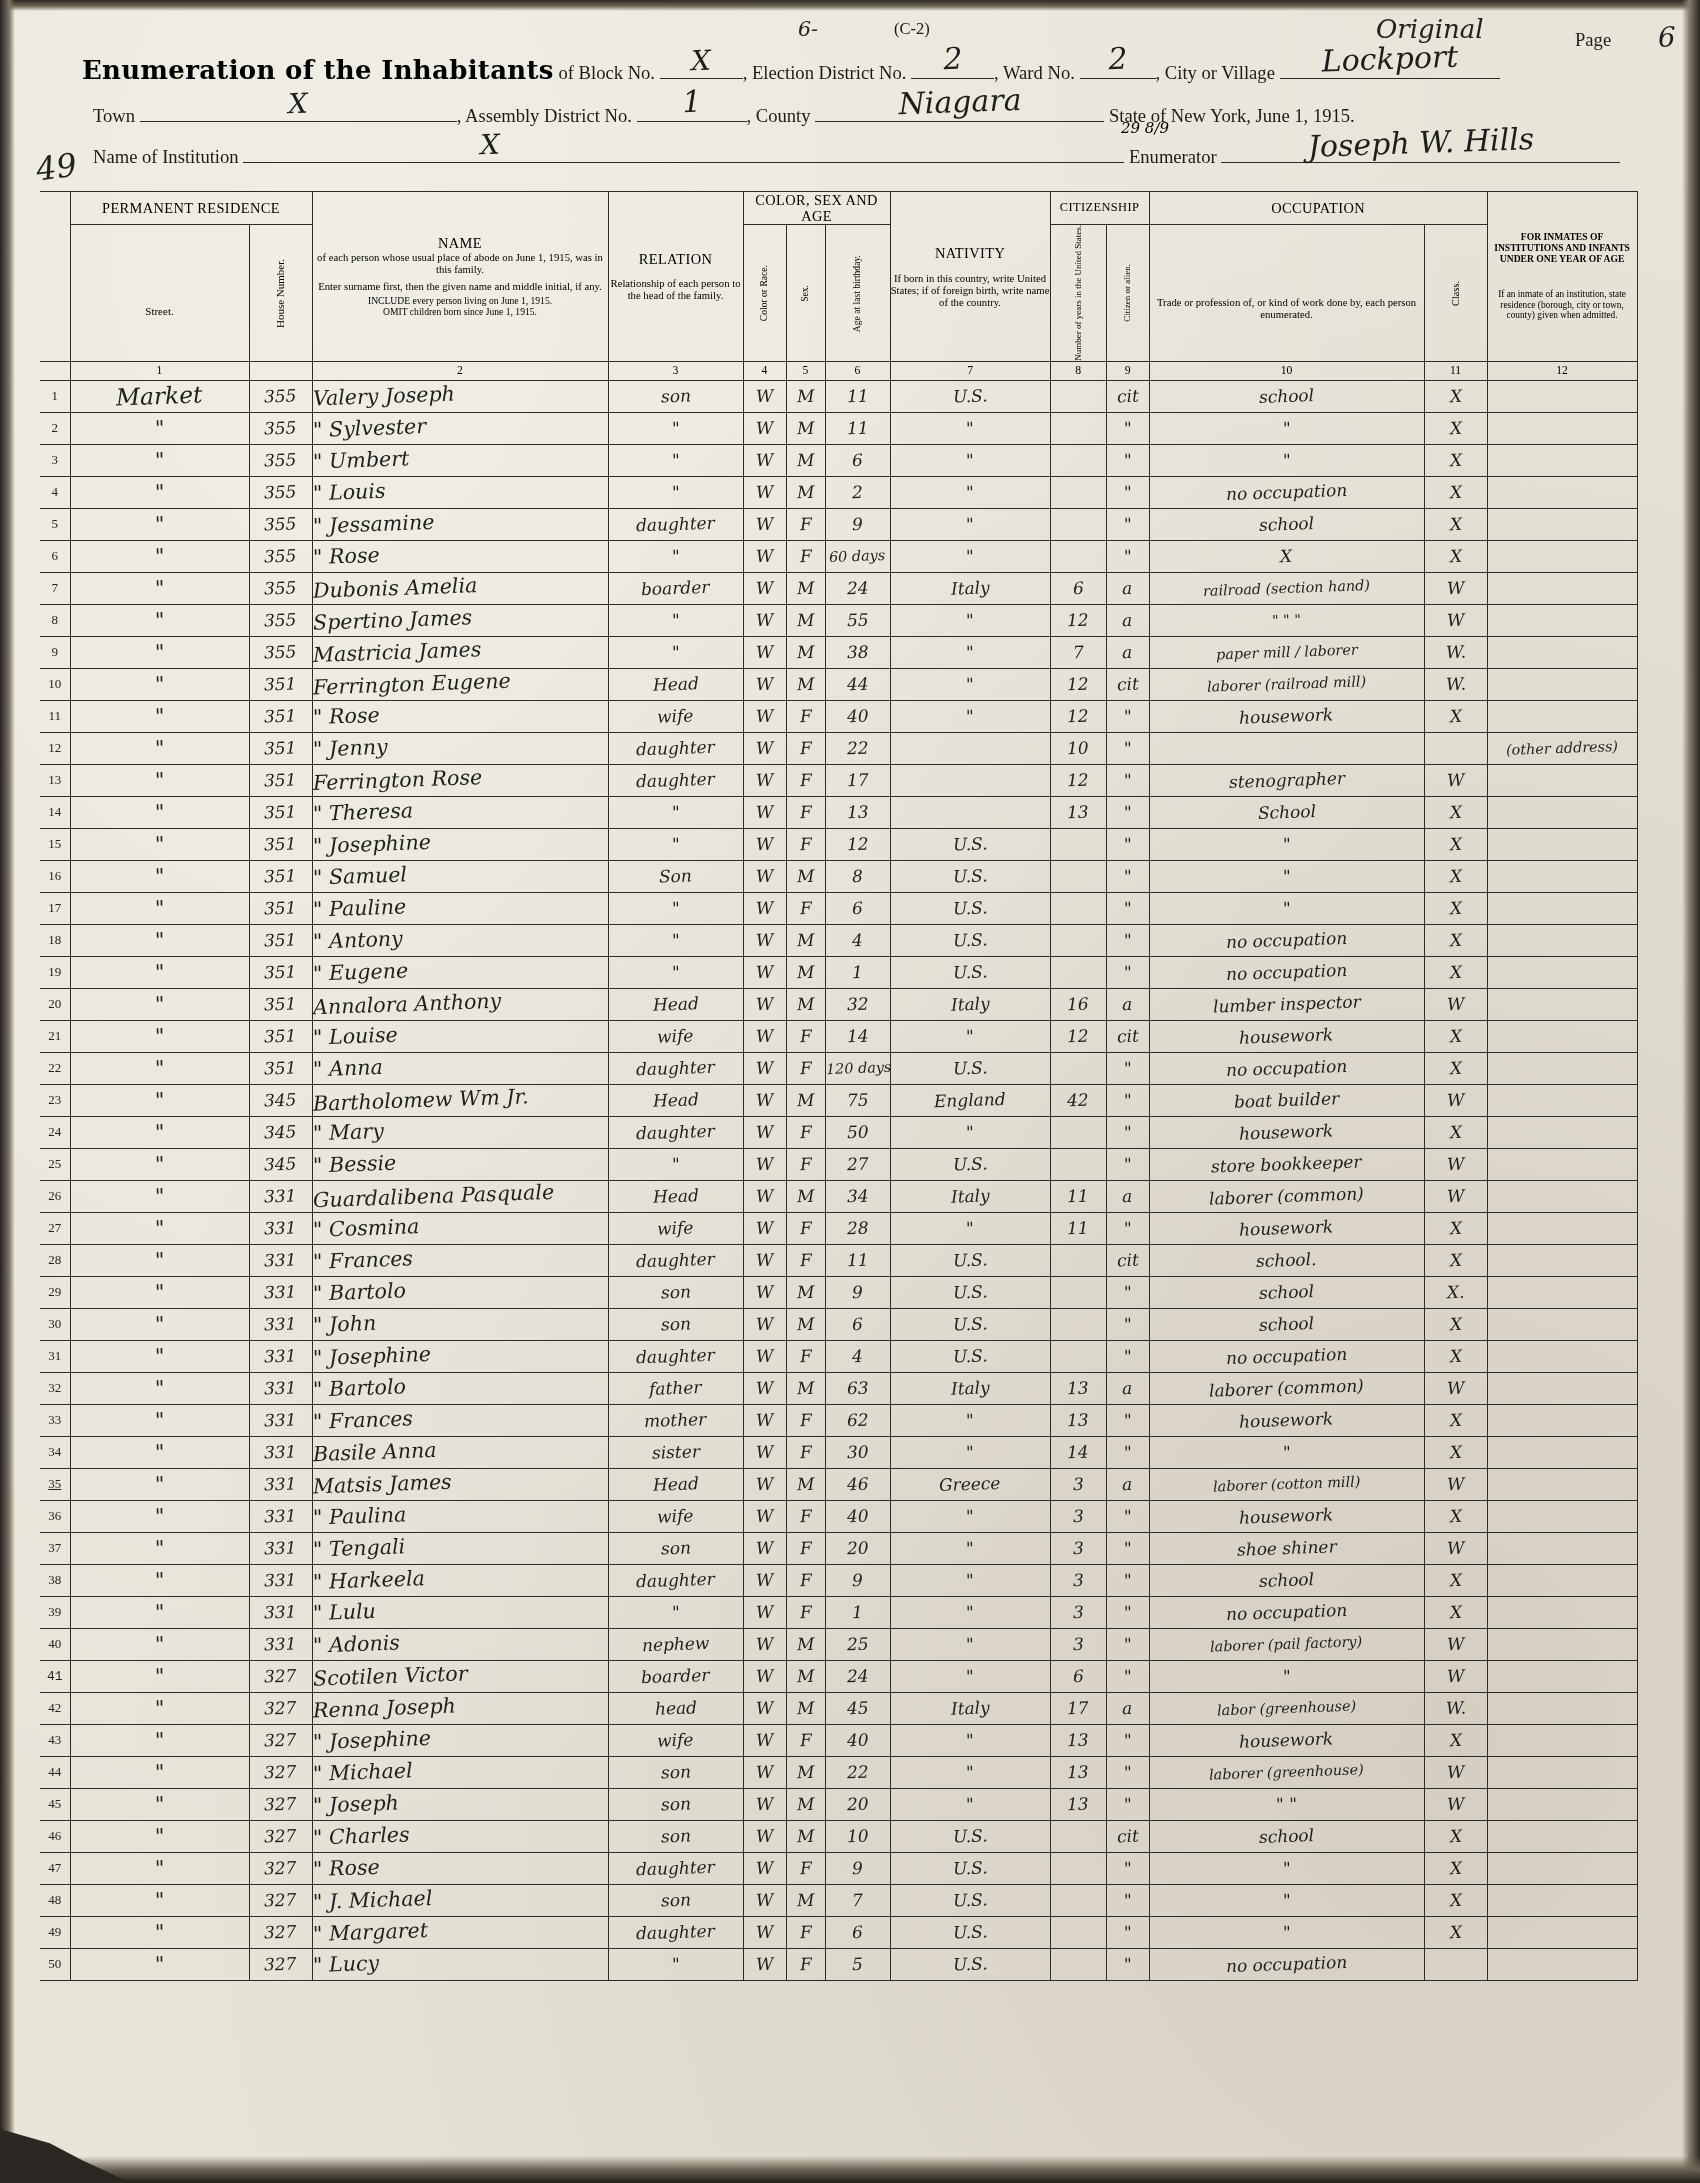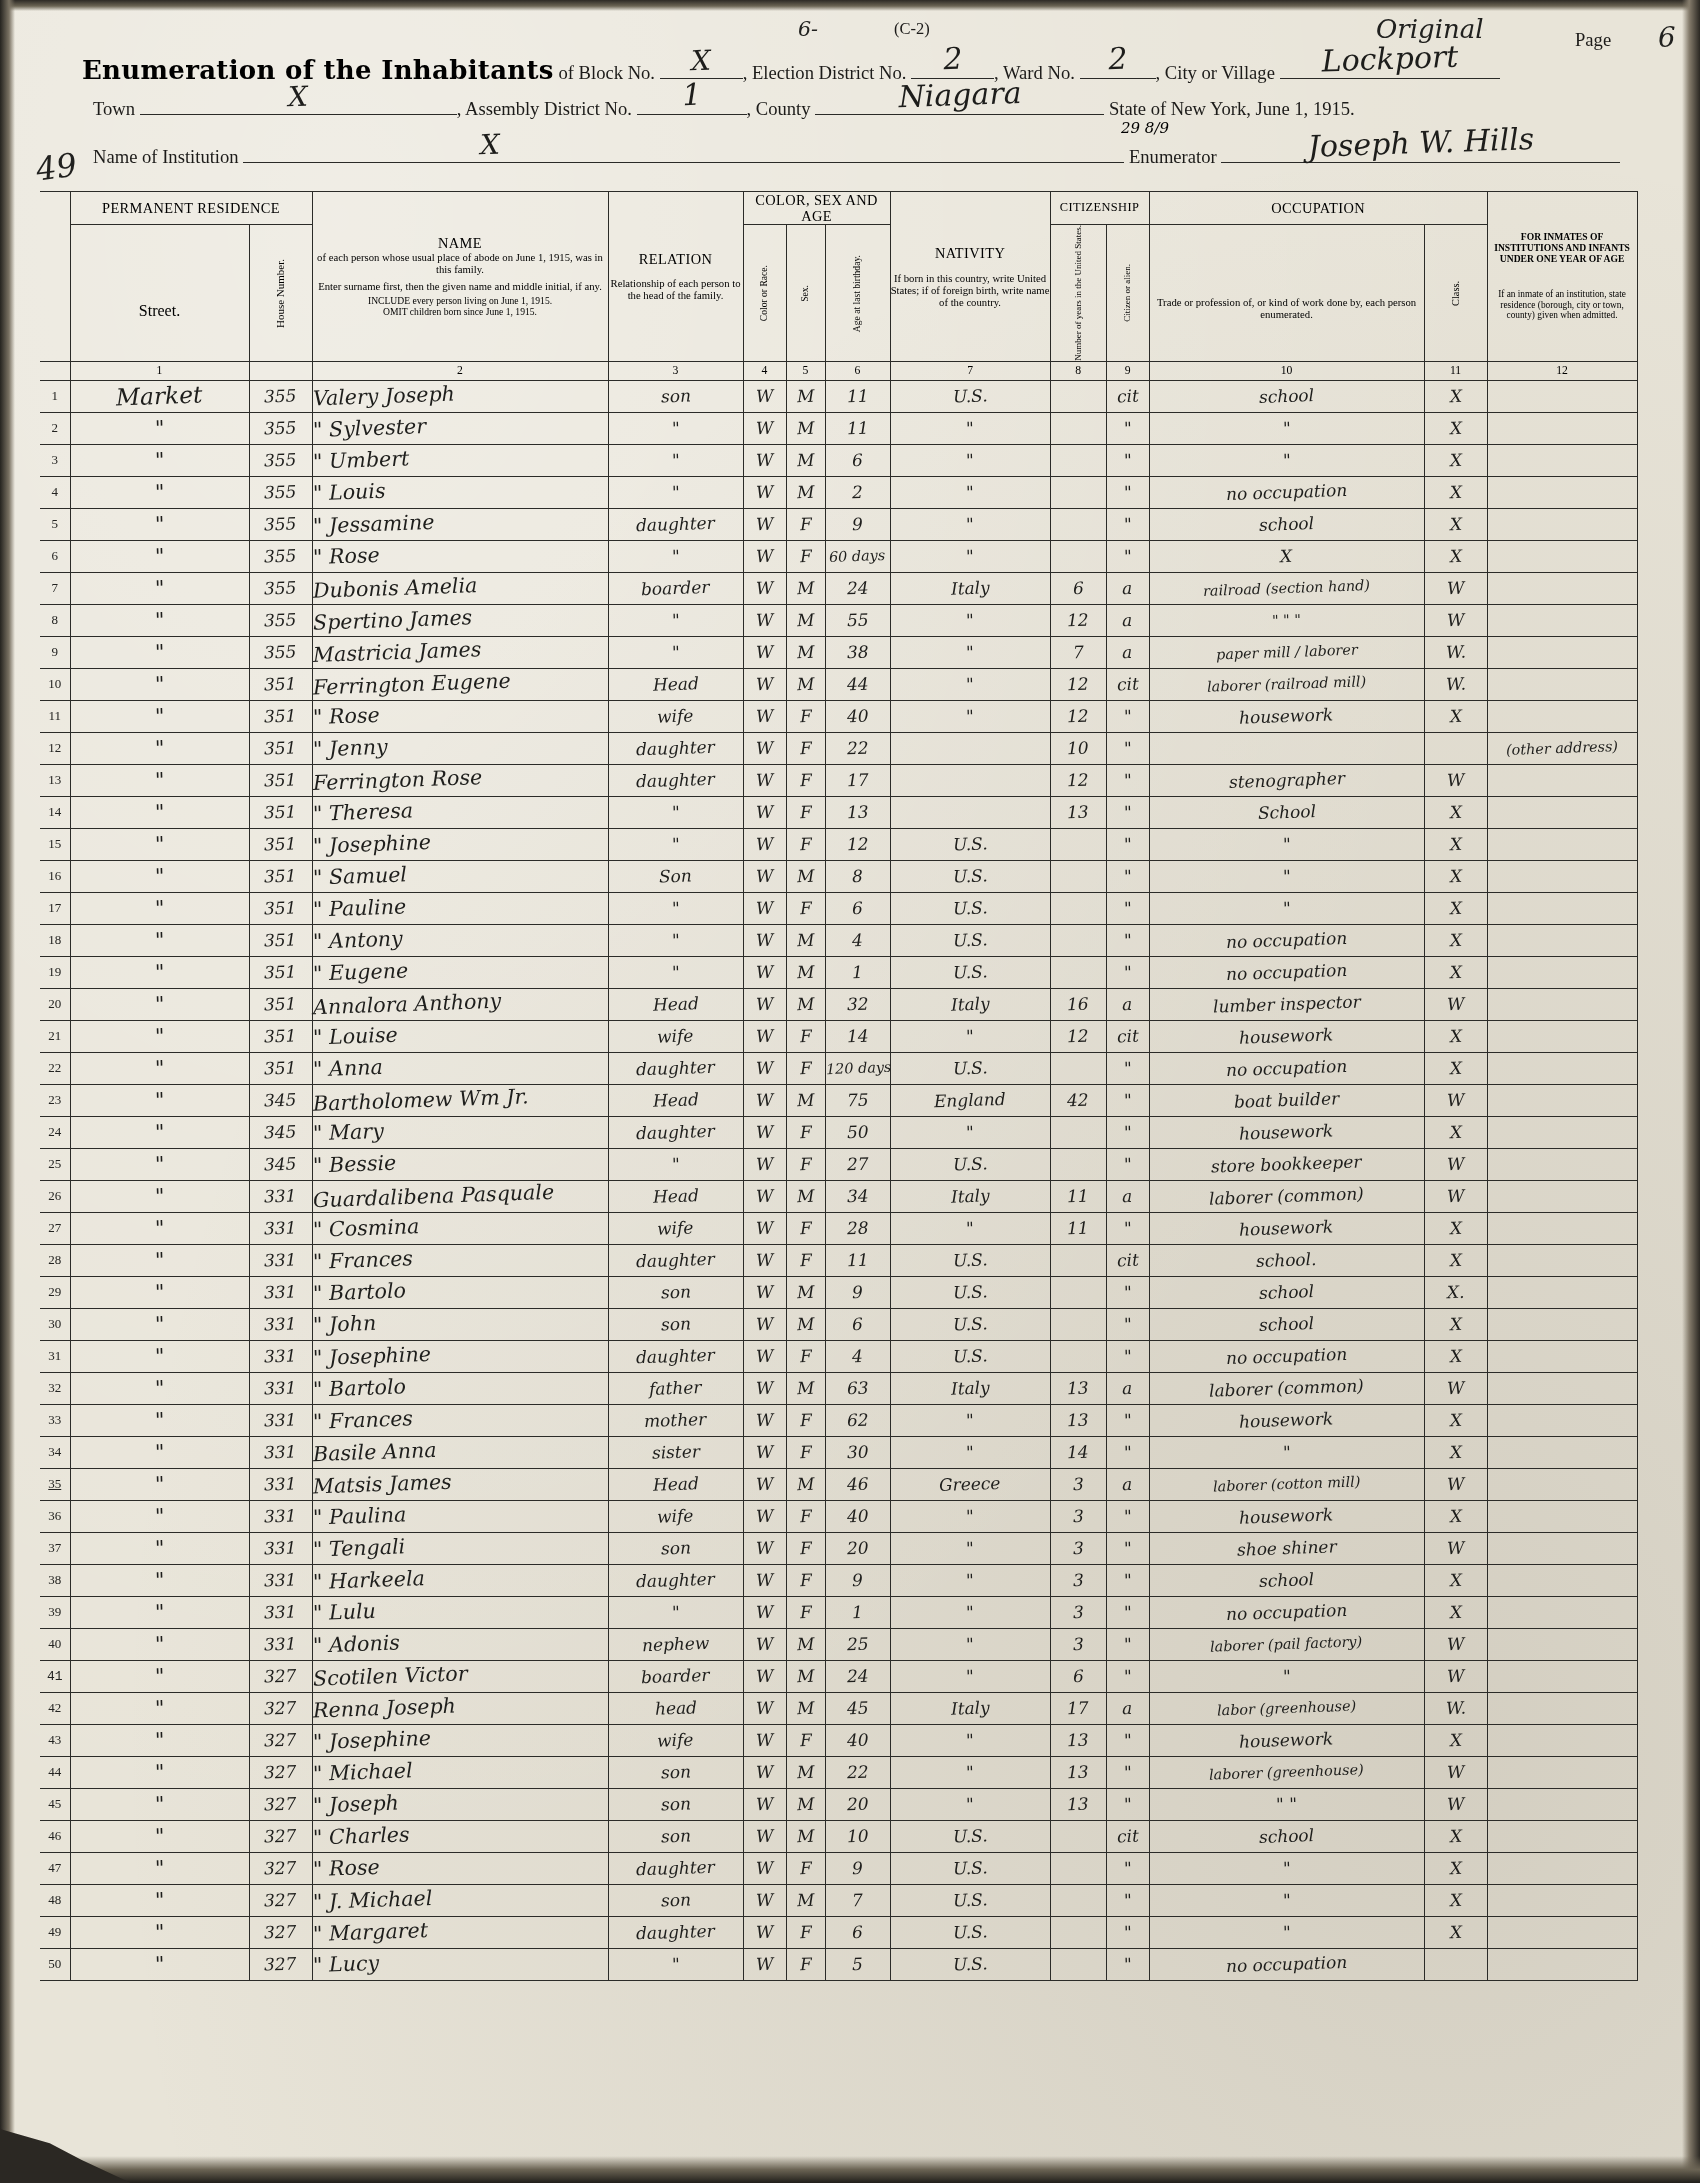--- a/index.html
+++ b/index.html
@@ -91,21 +91,21 @@
   }
   .title-big {
     font-family: "DejaVu Serif", serif;
     font-weight: bold;
     font-size: 26px;
     letter-spacing: 0.3px;
   }
 
   .hdrrow { position: absolute; font-size: 18.6px; white-space: nowrap; }
   .r1 { top: 39px; left: 41px; }
-  .r2 { top: 77px; left: 52px; }
+  .r2 { top: 84px; left: 52px; }
   .r3 { top: 125px; left: 52px; }
 
   .blank { display: inline-block; border-bottom: 1.4px solid #2a2a27; position: relative; }
   .blank .hw {
     position: absolute;
     left: 50%;
     transform: translateX(-50%) rotate(-2deg);
     bottom: 2.1px;
     font-family: "DejaVu Serif", serif;
     font-style: italic;
@@ -287,21 +287,21 @@
         </th>
         <th class="capstitle" colspan="2" style="font-size:12.4px;">CITIZENSHIP</th>
         <th class="capstitle" colspan="2">OCCUPATION</th>
         <th rowspan="2">
           <div class="th-sub" style="font-weight:bold;font-size:9.6px;">FOR INMATES OF INSTITUTIONS AND INFANTS UNDER ONE YEAR OF AGE</div>
           <div class="th-sub" style="margin-top:24px;font-size:9.3px;">If an inmate of an institution, state residence (borough, city or town, county) given when admitted.</div>
         </th>
       </tr>
       <tr>
         <th style="height:103px;">
-          <div class="th-sub" style="margin-top:36px;font-size:16px;">Street.</div>
+          <div class="th-sub" style="margin-top:36px;font-size:11px;">Street.</div>
         </th>
         <th>
           <div class="th-sub" style="writing-mode:vertical-rl;transform:rotate(180deg);margin:0 auto;font-size:11px;">House Number.</div>
         </th>
         <th>
           <div class="th-sub" style="writing-mode:vertical-rl;transform:rotate(180deg);margin:0 auto;font-size:9.6px;">Color or Race.</div>
         </th>
         <th>
           <div class="th-sub" style="writing-mode:vertical-rl;transform:rotate(180deg);margin:0 auto;font-size:9.6px;">Sex.</div>
         </th>

